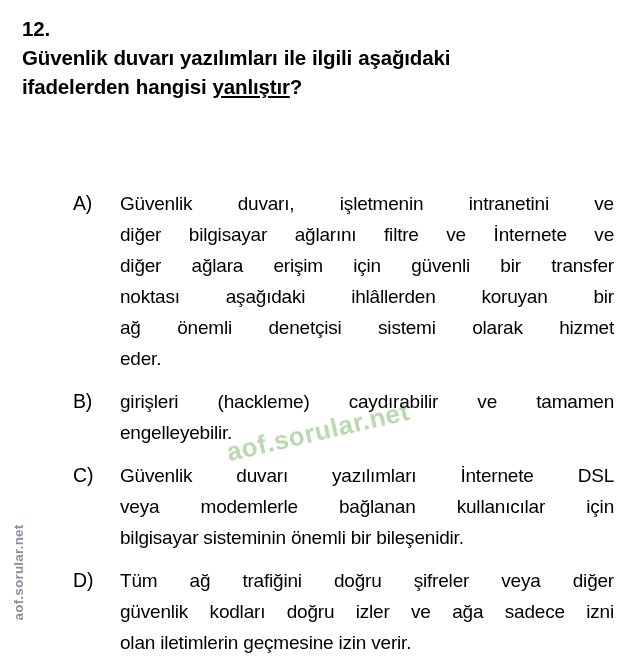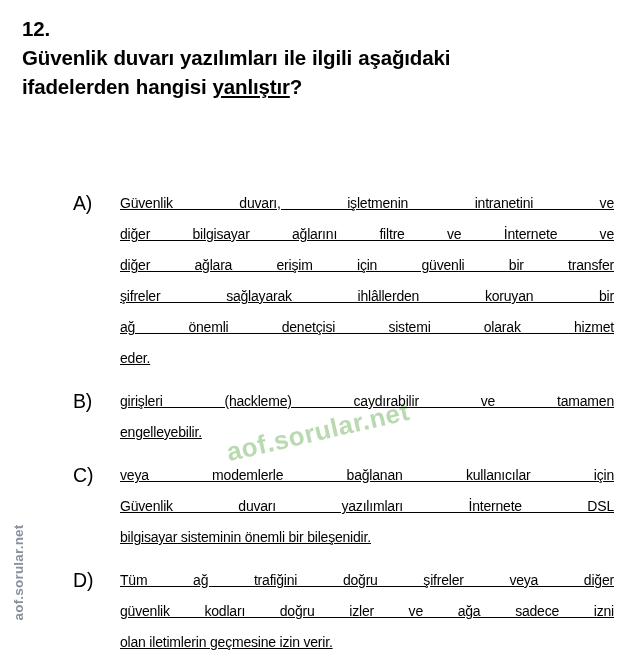--- a/index.html
+++ b/index.html
@@ -81,27 +81,26 @@
 
   .option-letter {
     flex: 0 0 auto;
     width: 47px;
     font-size: 19.5px;
     line-height: 31px;
     letter-spacing: -0.2px;
   }
   .option-text {
     flex: 1 1 auto;
-    font-size: 14px;
+    font-size: 19px;
     line-height: 31px;
     text-align: justify;
     text-align-last: left;
     letter-spacing: -0.2px;
     hyphens: none;
-    text-decoration: underline;
   }
   .option-text .just {
     display: block;
     text-align: justify;
     text-align-last: justify;
   }
   .option-text .last {
     display: block;
     text-align: left;
   }
@@ -157,39 +156,39 @@
   </div>
 
   <div class="options above">
 
     <div class="option">
       <div class="option-letter">A)</div>
       <div class="option-text">
         <span class="just">Güvenlik duvarı, işletmenin intranetini ve</span>
         <span class="just">diğer bilgisayar ağlarını filtre ve İnternete ve</span>
         <span class="just">diğer ağlara erişim için güvenli bir transfer</span>
-        <span class="just">şifreler sağlayarak ihlâllerden koruyan bir</span>
+        <span class="just">noktası aşağıdaki ihlâllerden koruyan bir</span>
         <span class="just">ağ önemli denetçisi sistemi olarak hizmet</span>
         <span class="last">eder.</span>
       </div>
     </div>
 
     <div class="option">
       <div class="option-letter">B)</div>
       <div class="option-text">
         <span class="just">girişleri (hackleme) caydırabilir ve tamamen</span>
         <span class="last">engelleyebilir.</span>
       </div>
     </div>
 
     <div class="option">
       <div class="option-letter">C)</div>
       <div class="option-text">
+        <span class="just">Güvenlik duvarı yazılımları İnternete DSL</span>
         <span class="just">veya modemlerle bağlanan kullanıcılar için</span>
-        <span class="just">Güvenlik duvarı yazılımları İnternete DSL</span>
         <span class="last">bilgisayar sisteminin önemli bir bileşenidir.</span>
       </div>
     </div>
 
     <div class="option">
       <div class="option-letter">D)</div>
       <div class="option-text">
         <span class="just">Tüm ağ trafiğini doğru şifreler veya diğer</span>
         <span class="just">güvenlik kodları doğru izler ve ağa sadece izni</span>
         <span class="last">olan iletimlerin geçmesine izin verir.</span>

